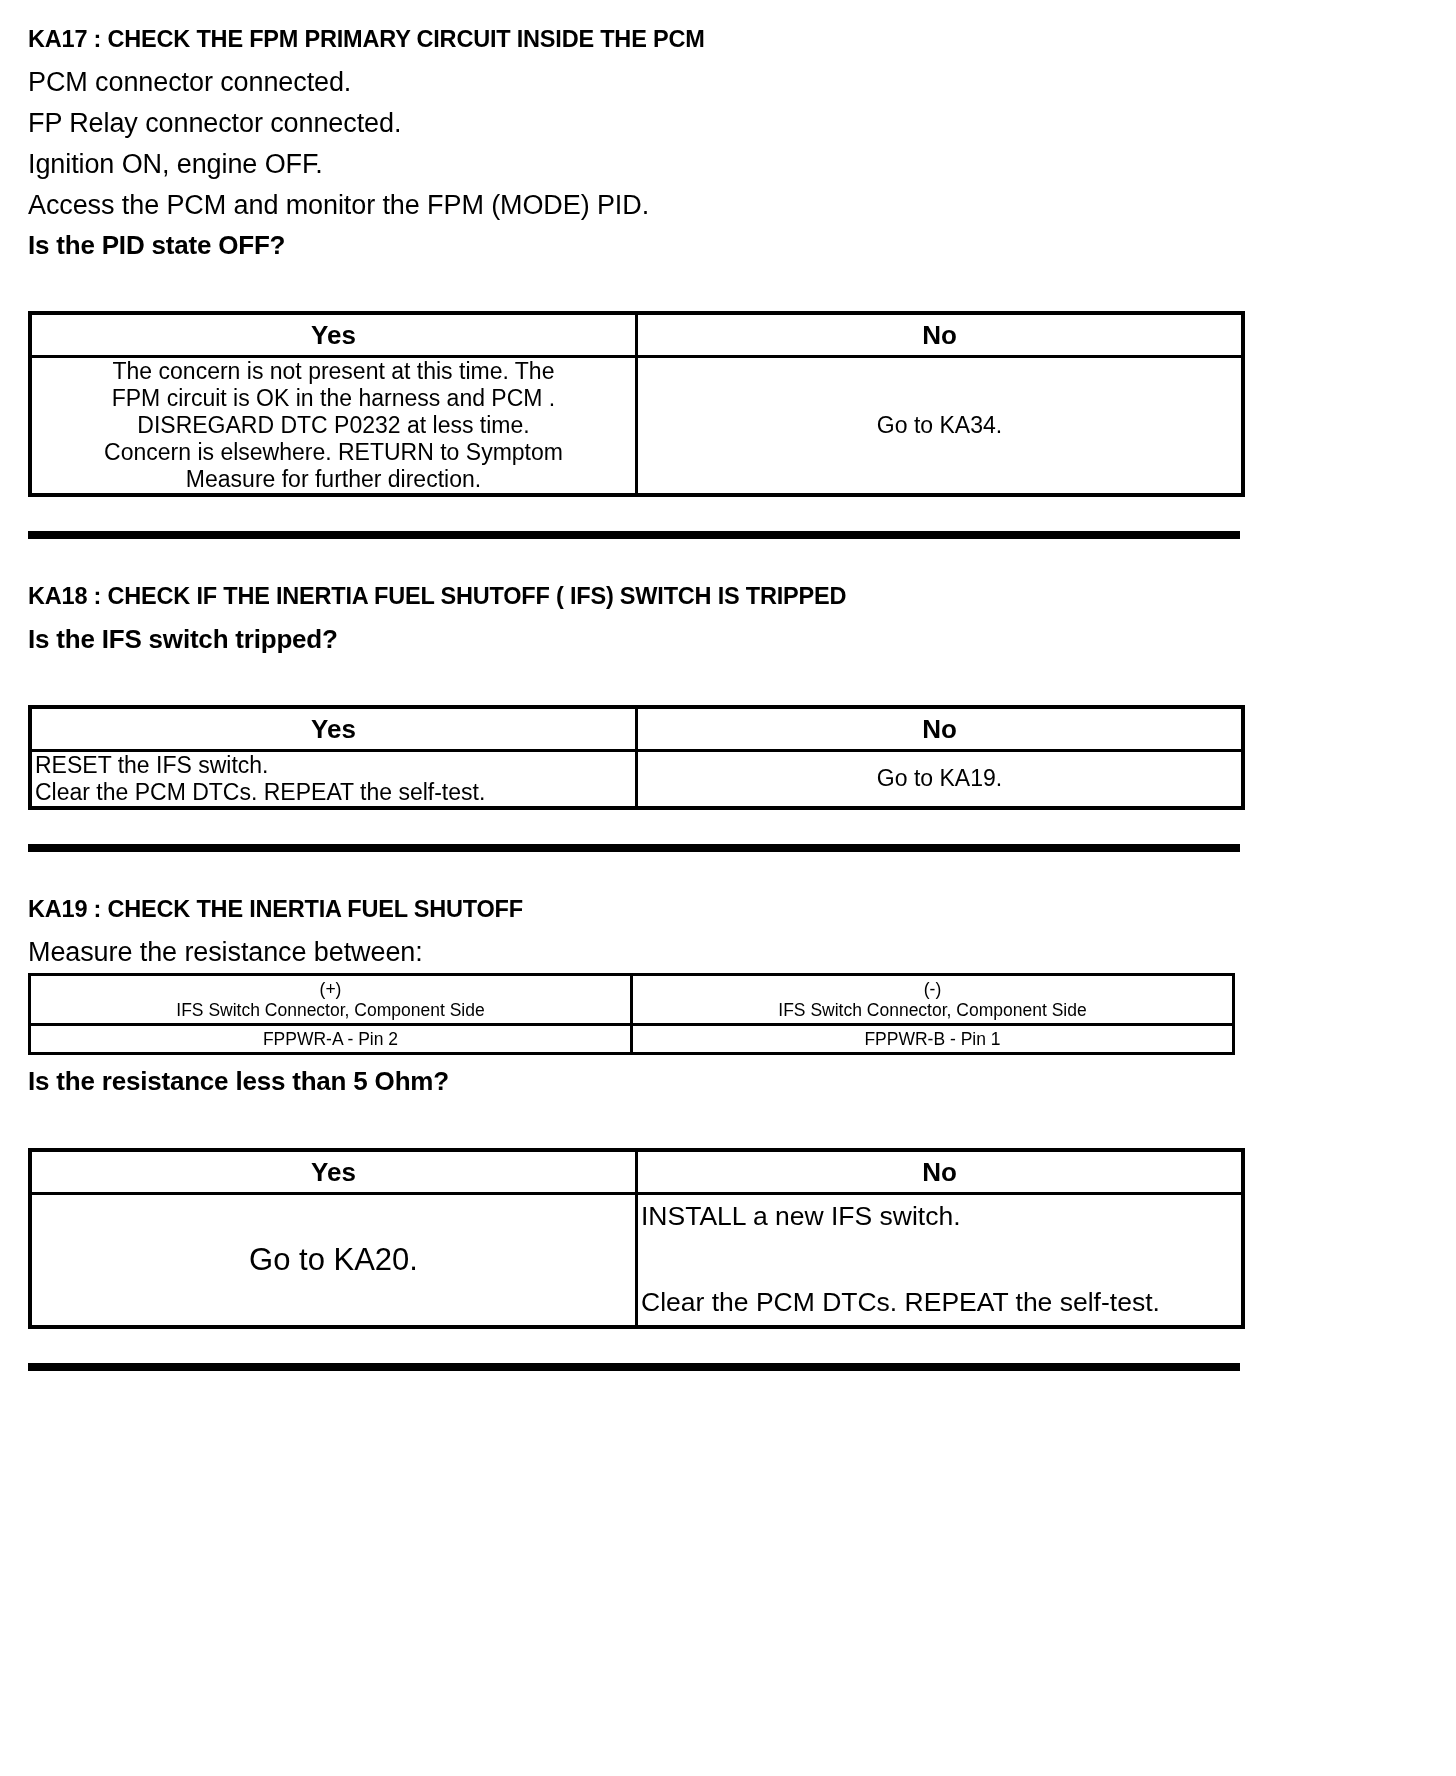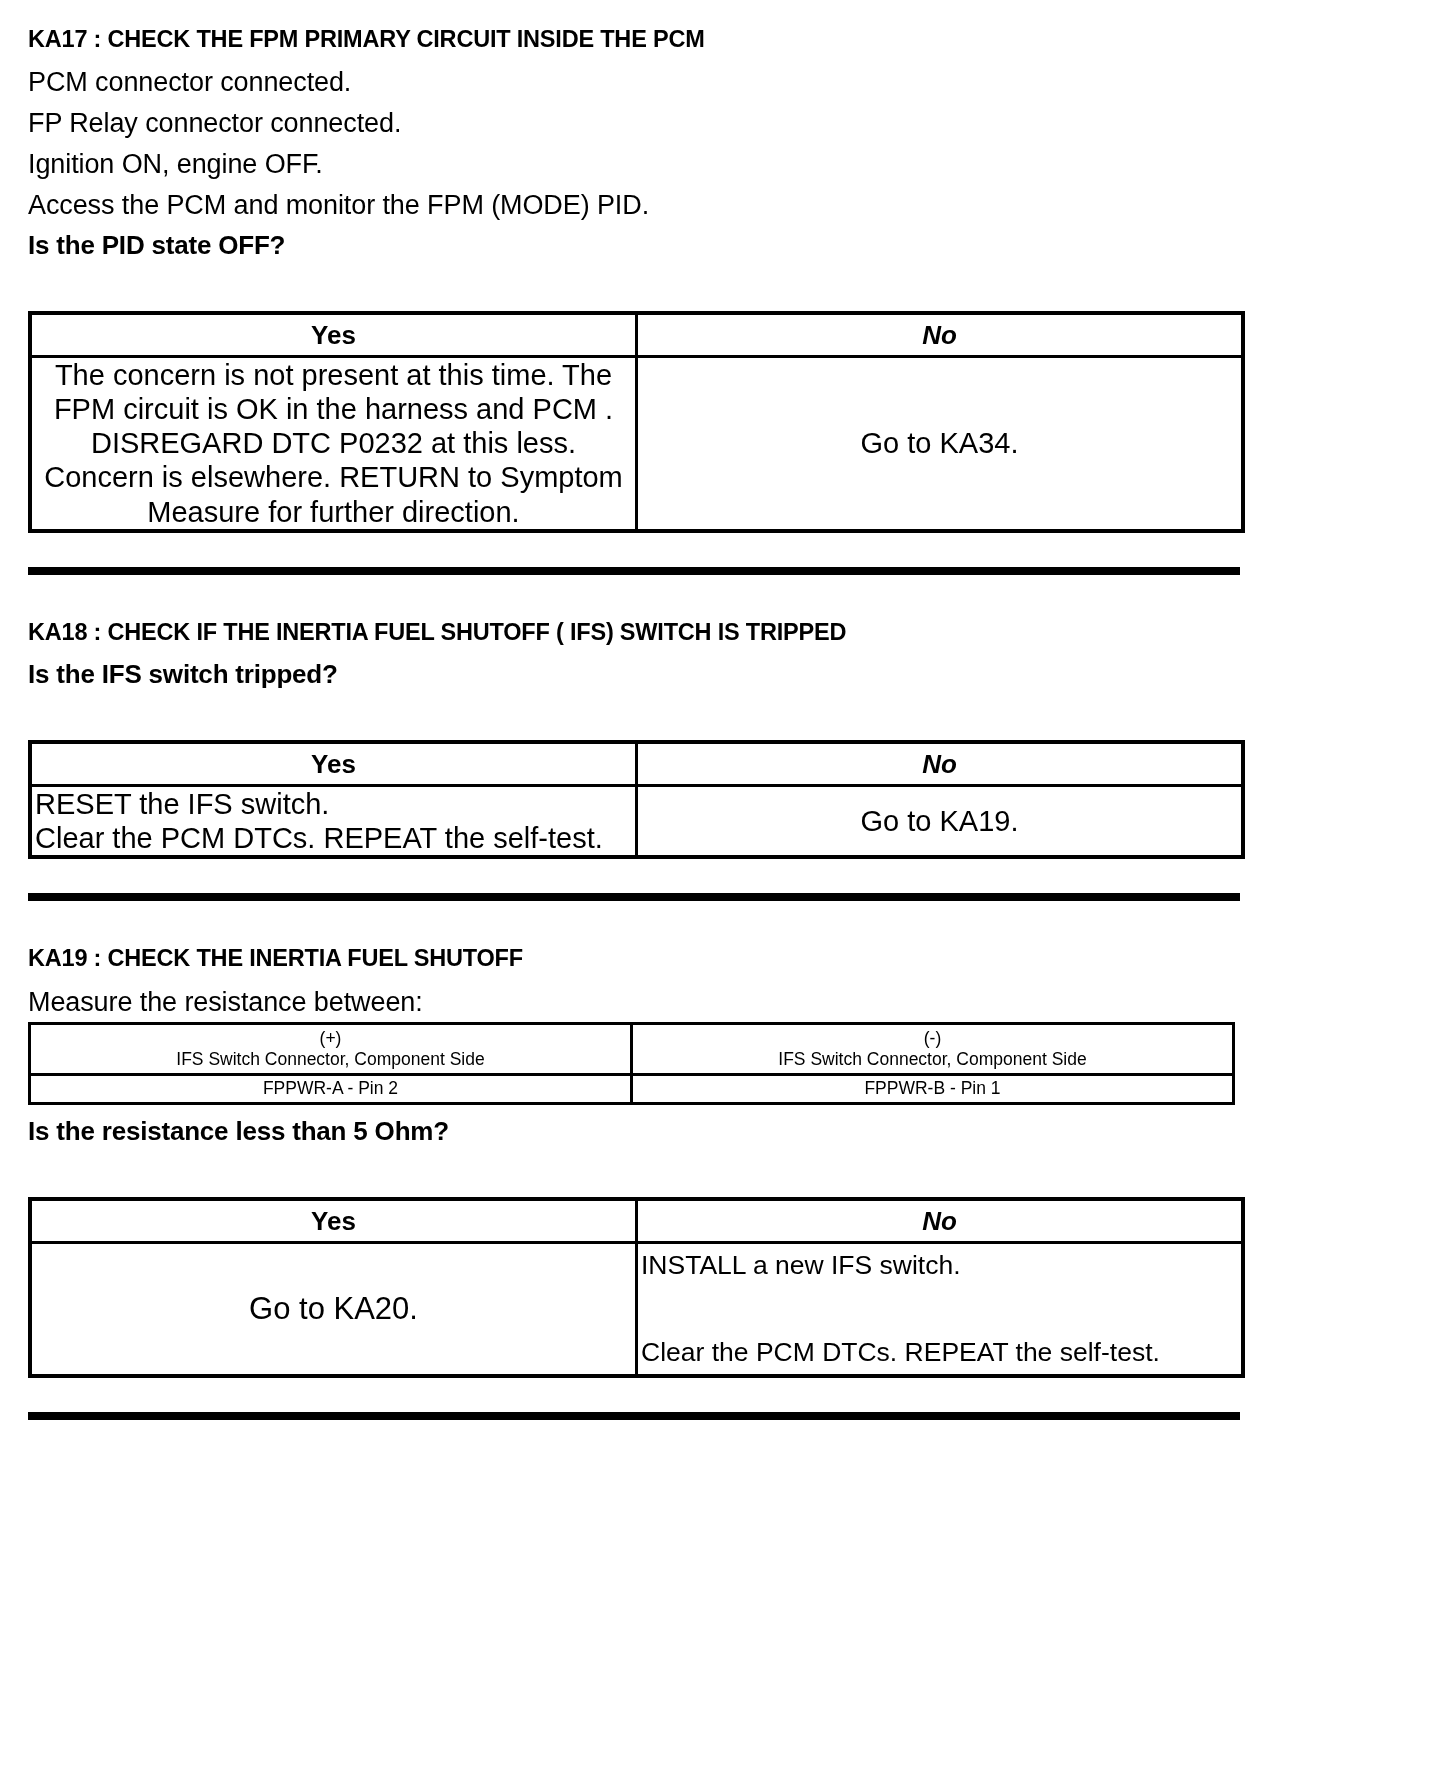--- a/index.html
+++ b/index.html
@@ -68,29 +68,29 @@
   }
   .yn-head {
     font-size: 26px;
     font-weight: bold;
     text-align: center;
     height: 40px;
     line-height: 40px;
     padding: 0 4px;
   }
   .yn-cell {
-    font-size: 29px;
+    font-size: 23px;
     font-weight: normal;
     line-height: 1.175;
     padding: 4px 2px 6px 2px;
   }
   .yn-cell.center  { text-align: center; }
   .yn-cell.left    { text-align: left; padding-left: 3px; }
   .col-yes { width: 603px; }
-  .col-no  { width: 603px; font-style: italic; }
+  .col-no  { width: 603px; }
 
   .spacer-before-table { height: 50px; }
 
   
   .divider {
     height: 8px;
     background: #000;
     width: 1212px;
     margin: 34px 0 0 0;
   }
@@ -164,21 +164,21 @@
       <table class="yn-table">
         <tbody>
             <tr>
           <th class="yn-head col-yes">Yes</th>
           <th class="yn-head col-no">No</th>
         </tr>
         <tr>
           <td class="yn-cell center">
             <div>The concern is not present at this time. The</div>
             <div>FPM circuit is OK in the harness and PCM .</div>
-            <div>DISREGARD DTC P0232 at this less.</div>
+            <div>DISREGARD DTC P0232 at less time.</div>
             <div>Concern is elsewhere. RETURN to Symptom</div>
             <div>Measure for further direction.</div>
           </td>
           <td class="yn-cell center">
             <div>Go to KA34.</div>
           </td>
         </tr>
       </tbody>
         </table>
 

